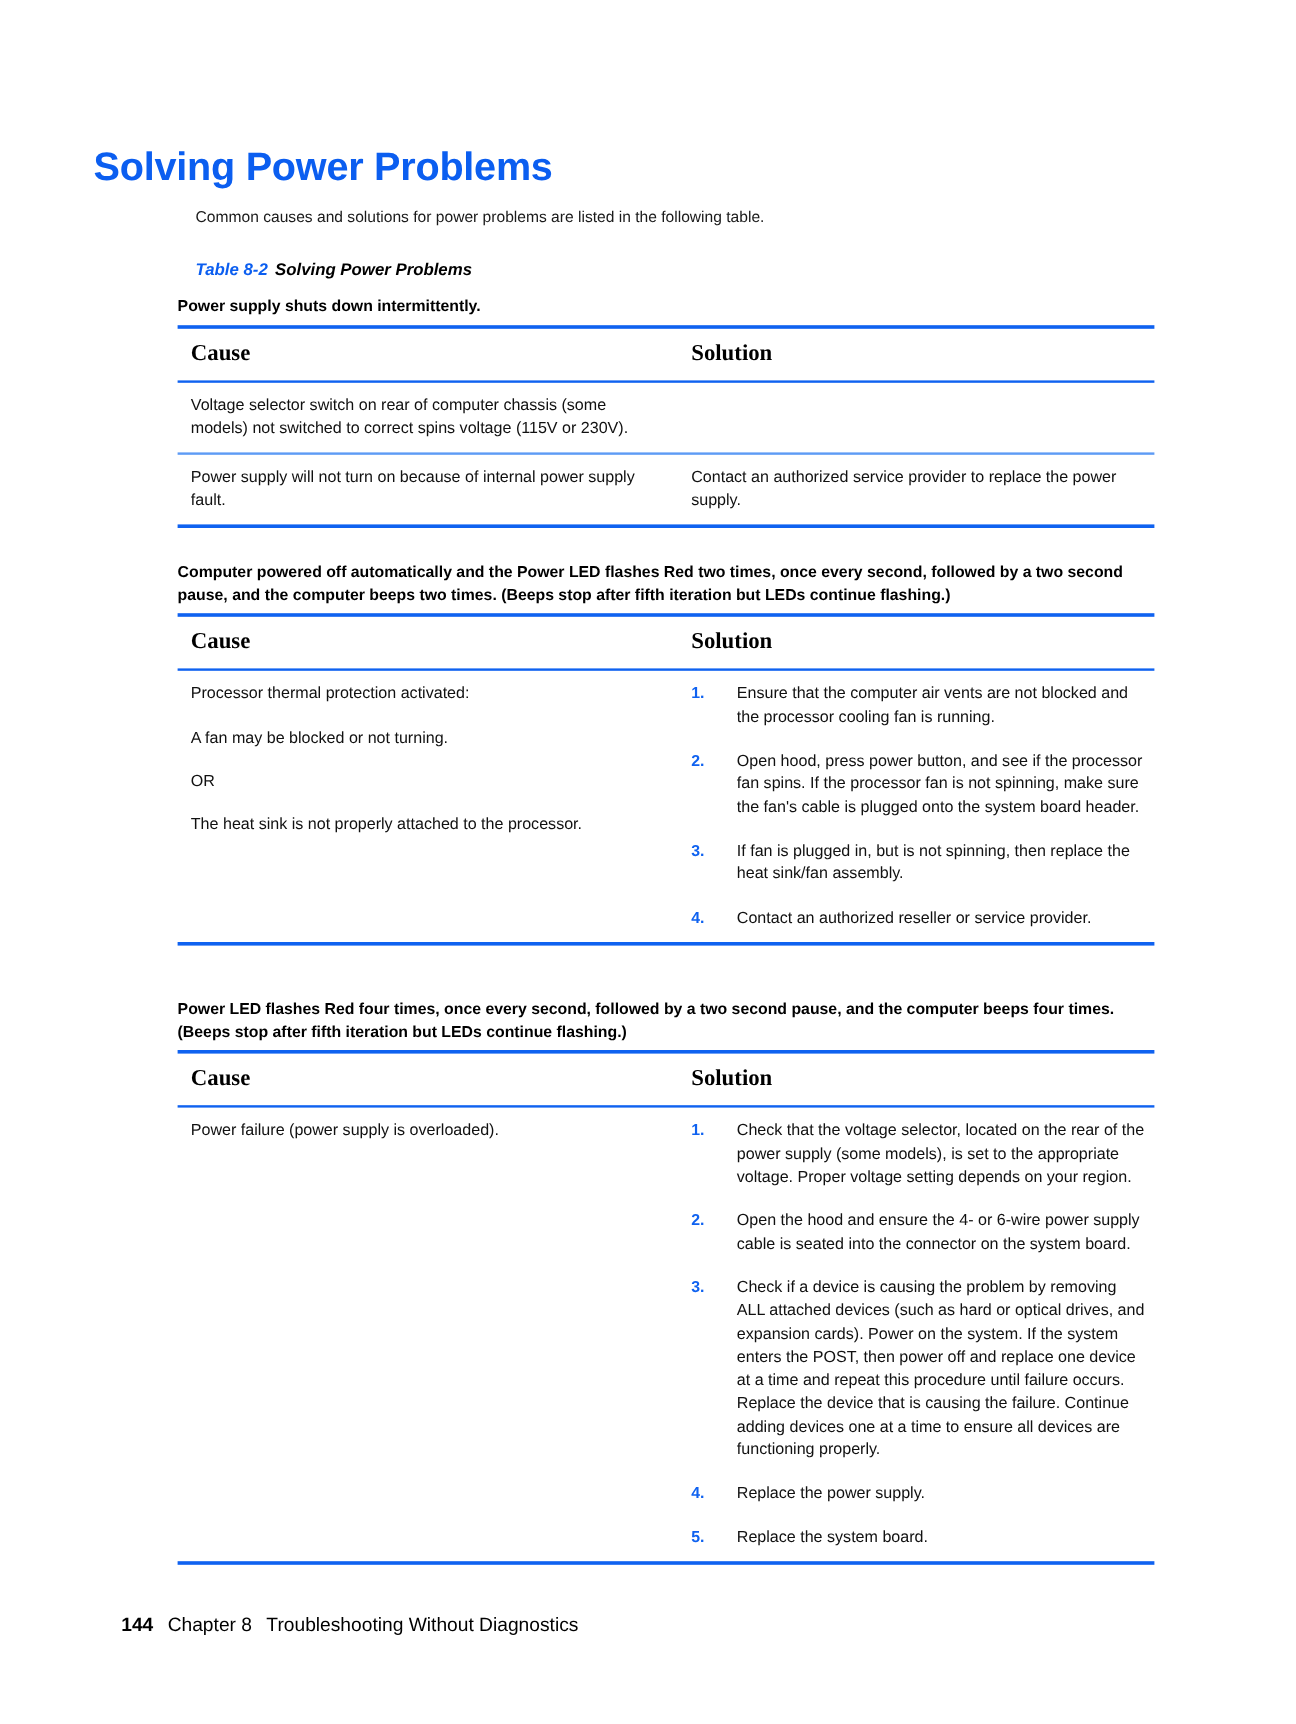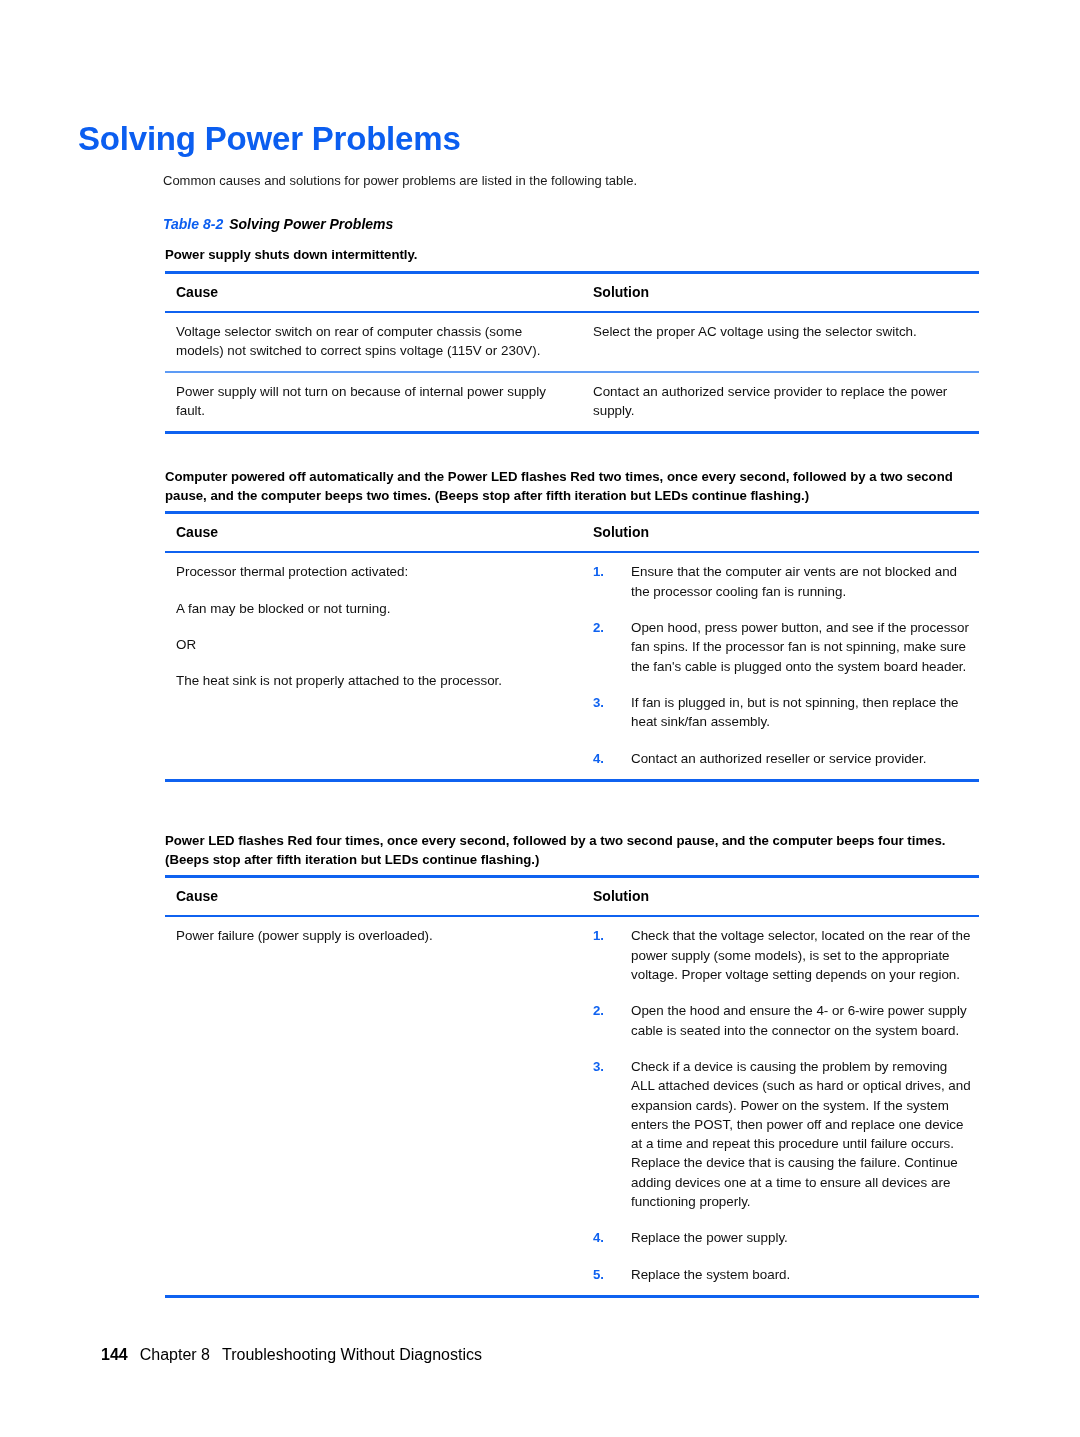--- a/index.html
+++ b/index.html
@@ -57,21 +57,21 @@
     color: #0b5ef0;
   }
   .table-caption .cap-title {
     color: #000000;
     margin-left: 6px;
   }
 
   
   .tbl {
     position: absolute;
-    left: 165px;
+    left: 148px;
     width: 814px;
     box-sizing: border-box;
   }
 
   .tbl-condition {
     font-size: 13.2px;
     font-weight: bold;
     line-height: 1.42;
     color: #000000;
     padding-bottom: 6px;
@@ -105,23 +105,24 @@
     padding: 9px 14px 11px 11px;
   }
   .col-solution {
     flex: 1 1 auto;
     box-sizing: border-box;
     padding: 9px 8px 11px 11px;
   }
 
   .hdr .col-cause,
   .hdr .col-solution {
-    font-size: 14px;
+    font-size: 19px;
     font-weight: bold;
     padding-top: 10px;
+    font-family: Liberation Serif, serif;
   }
 
   .cell-text {
     font-size: 13.4px;
     line-height: 1.44;
     color: #111111;
   }
   .cell-text p {
     margin: 0 0 17px 0;
   }
@@ -198,25 +199,20 @@
       <div class="col-solution">Solution</div>
     </div>
     <div class="rule-thin"></div>
 
     <div class="row">
       <div class="col-cause">
         <div class="cell-text">
           <p>Voltage selector switch on rear of computer chassis (some models) not switched to correct spins voltage (115V or 230V).</p>
         </div>
       </div>
-      <div class="col-solution">
-        <div class="cell-text">
-          <p>Select the proper AC voltage using the selector switch.</p>
-        </div>
-      </div>
     </div>
     <div class="rule-light"></div>
 
     <div class="row">
       <div class="col-cause">
         <div class="cell-text">
           <p>Power supply will not turn on because of internal power supply fault.</p>
         </div>
       </div>
       <div class="col-solution">

